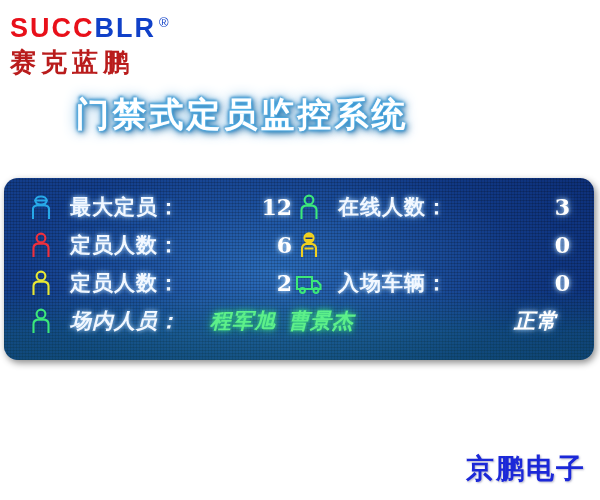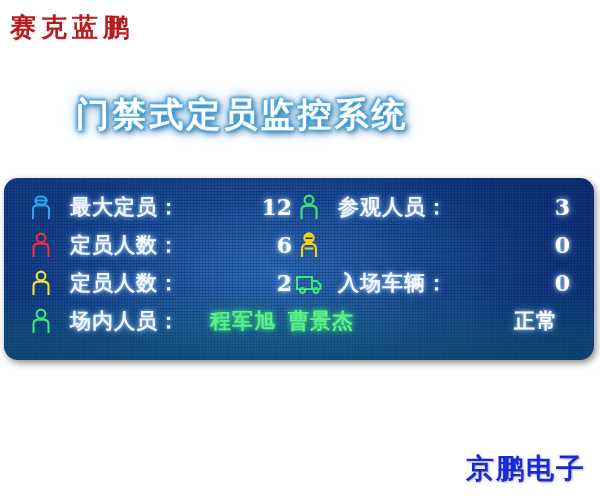--- a/index.html
+++ b/index.html
@@ -145,21 +145,21 @@
   .led-value {
     margin-left: auto;
     font-family: "DejaVu Serif", "Liberation Serif", serif;
     font-weight: bold;
     font-size: 22px;
     color: #ffffff;
     text-shadow: 0 0 4px rgba(200,230,255,0.9), 0 0 10px rgba(130,195,255,0.6);
     padding-right: 2px;
   }
   
-  .row-full { width: 546px; }
+  .row-full { width: 546px; font-style: italic; }
   .names-area {
     margin-left: 30px;
     display: flex;
     gap: 12px;
   }
   .led-name {
     font-family: "DejaVu Sans", "Liberation Sans", sans-serif;
     font-weight: bold;
     font-size: 21px;
     color: #5df08a;
@@ -192,20 +192,23 @@
     white-space: nowrap;
     text-align: center;
   }
 
   svg { display: block; }
 </style>
 </head>
 <body>
 
 <div id="brand">
+  <div id="brand-latin">
+    <span class="brand-red">SUCC</span><span class="brand-blue">BLR</span><span id="brand-reg">®</span>
+  </div>
   <div id="brand-cn">赛克蓝鹏</div>
 </div>
 
 <div id="page-title">门禁式定员监控系统</div>
 
 <div id="led-panel">
   <div id="led-matrix"></div>
   <div id="led-greenwash"></div>
 
   <div id="led-grid">
@@ -227,21 +230,21 @@
       </div>
       <div class="led-cell cell-right">
         <span class="led-icon">
           <svg width="30" height="30" viewBox="0 0 30 30">
             <g fill="none" stroke="#3ce87a" stroke-width="2.1" stroke-linecap="square">
               <circle cx="15" cy="8" r="4.4"></circle>
               <path d="M7.5 26 L7.5 18 Q7.5 14.4 11.5 13.6 L18.5 13.6 Q22.5 14.4 22.5 18 L22.5 26"></path>
             </g>
           </svg>
         </span>
-        <span class="led-label">参观人员：</span>
+        <span class="led-label">在线人数：</span>
         <span class="led-value">3</span>
       </div>
     </div>
 
     <div class="led-row">
       <div class="led-cell cell-left">
         <span class="led-icon">
           <svg width="30" height="30" viewBox="0 0 30 30">
             <g fill="none" stroke="#f0303c" stroke-width="2.1" stroke-linecap="square">
               <circle cx="15" cy="8" r="4.4"></circle>

